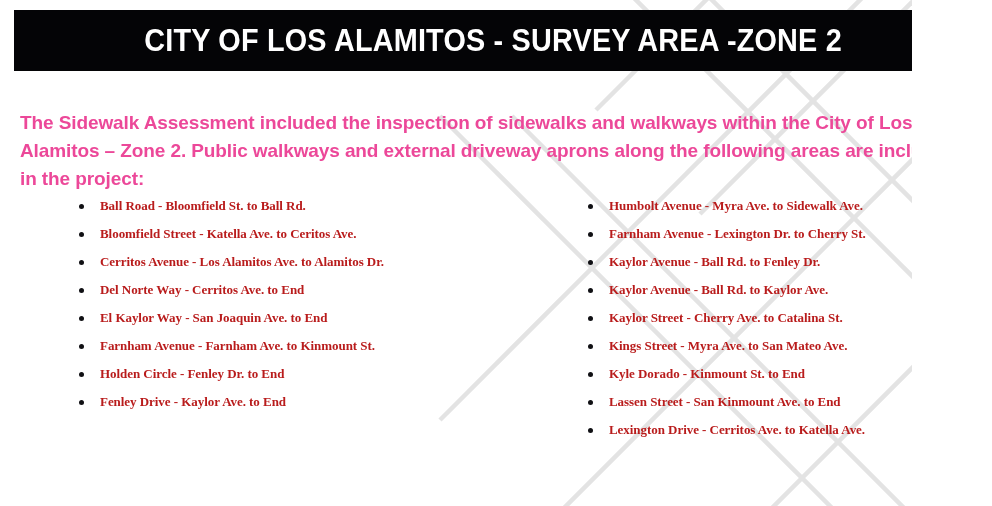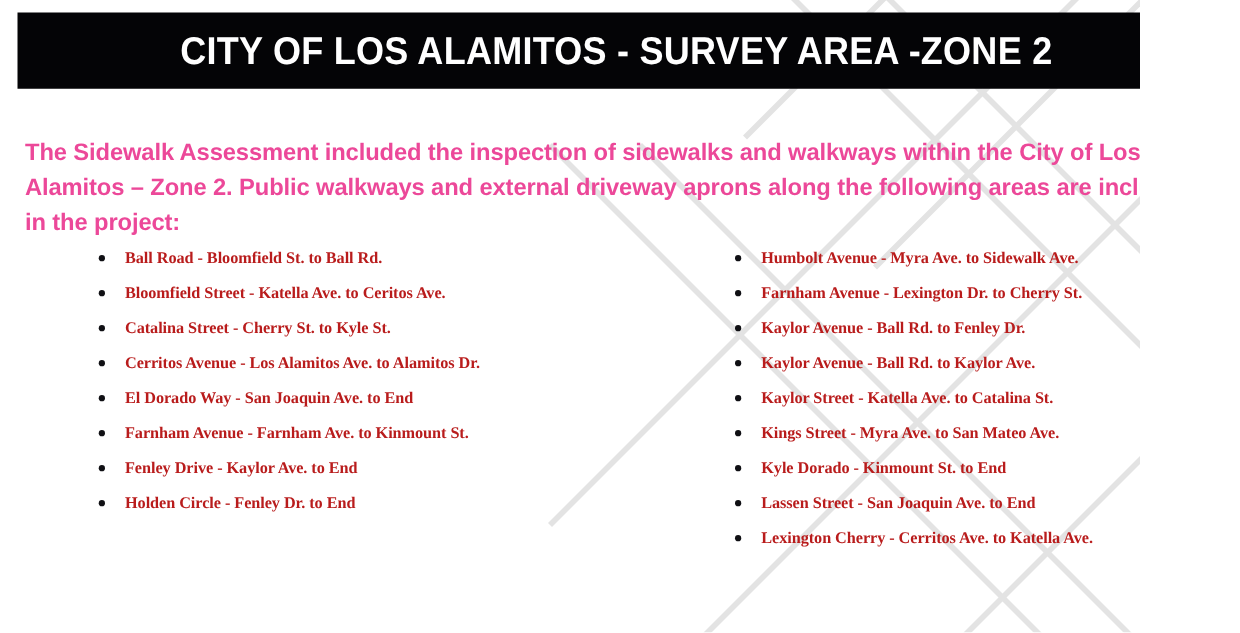--- a/index.html
+++ b/index.html
@@ -141,38 +141,38 @@
   </div>
 
   <p class="intro">The Sidewalk Assessment included the inspection of sidewalks and walkways within the City of Los Alamitos – Zone 2.  Public walkways and external driveway aprons along the following areas are included in the project:</p>
 
   <div class="columns">
 
     <div class="col col-left">
       <ul class="street-list">
         <li><span>Ball Road - Bloomfield St. to Ball Rd.</span></li>
         <li><span>Bloomfield Street - Katella Ave. to Ceritos Ave.</span></li>
-        <li><span>Catalina Street - Cherry St. to Kyle St.</span></li>
         <li><span>Cerritos Avenue - Los Alamitos Ave. to Alamitos Dr.</span></li>
-        <li><span>El Dorado Way - San Joaquin Ave. to End</span></li>
+        <li><span>Del Norte Way - Cerritos Ave. to End</span></li>
+        <li><span>El Kaylor Way - San Joaquin Ave. to End</span></li>
         <li><span>Farnham Avenue - Farnham Ave. to Kinmount St.</span></li>
+        <li><span>Holden Circle - Fenley Dr. to End</span></li>
         <li><span>Fenley Drive - Kaylor Ave. to End</span></li>
-        <li><span>Holden Circle - Fenley Dr. to End</span></li>
       </ul>
     </div>
 
     <div class="col col-right">
       <ul class="street-list">
         <li><span>Humbolt Avenue - Myra Ave. to Sidewalk Ave.</span></li>
         <li><span>Farnham Avenue - Lexington Dr. to Cherry St.</span></li>
         <li><span>Kaylor Avenue - Ball Rd. to Fenley Dr.</span></li>
         <li><span>Kaylor Avenue - Ball Rd. to Kaylor Ave.</span></li>
-        <li><span>Kaylor Street - Katella Ave. to Catalina St.</span></li>
+        <li><span>Kaylor Street - Cherry Ave. to Catalina St.</span></li>
         <li><span>Kings Street - Myra Ave. to San Mateo Ave.</span></li>
         <li><span>Kyle Dorado - Kinmount St. to End</span></li>
-        <li><span>Lassen Street - San Joaquin Ave. to End</span></li>
-        <li><span>Lexington Cherry - Cerritos Ave. to Katella Ave.</span></li>
+        <li><span>Lassen Street - San Kinmount Ave. to End</span></li>
+        <li><span>Lexington Drive - Cerritos Ave. to Katella Ave.</span></li>
       </ul>
     </div>
 
   </div>
 
 </div>
 
 </body></html>

